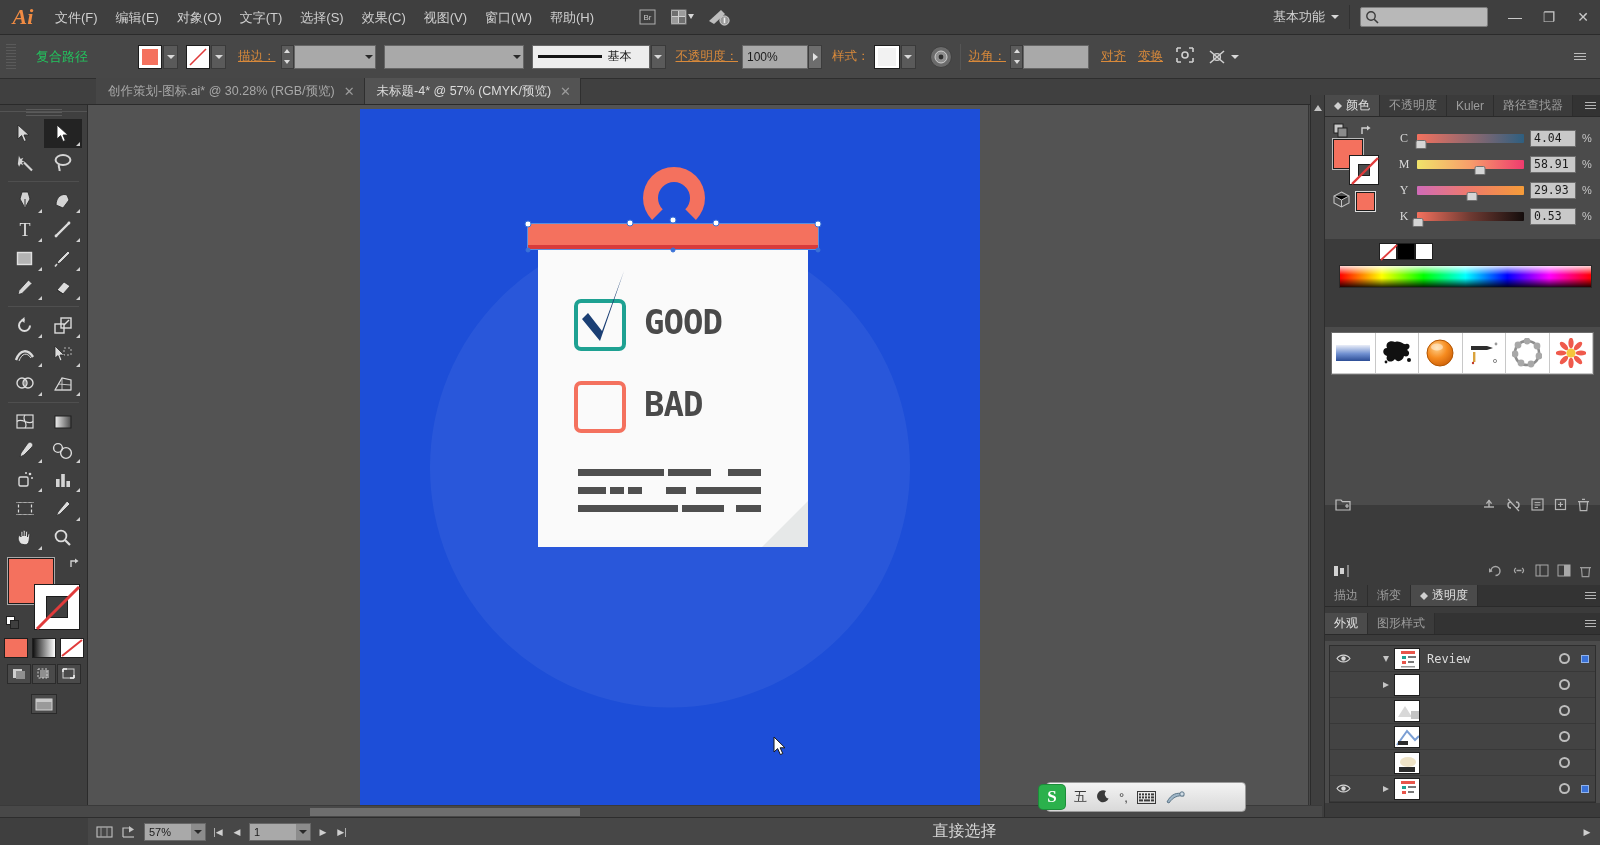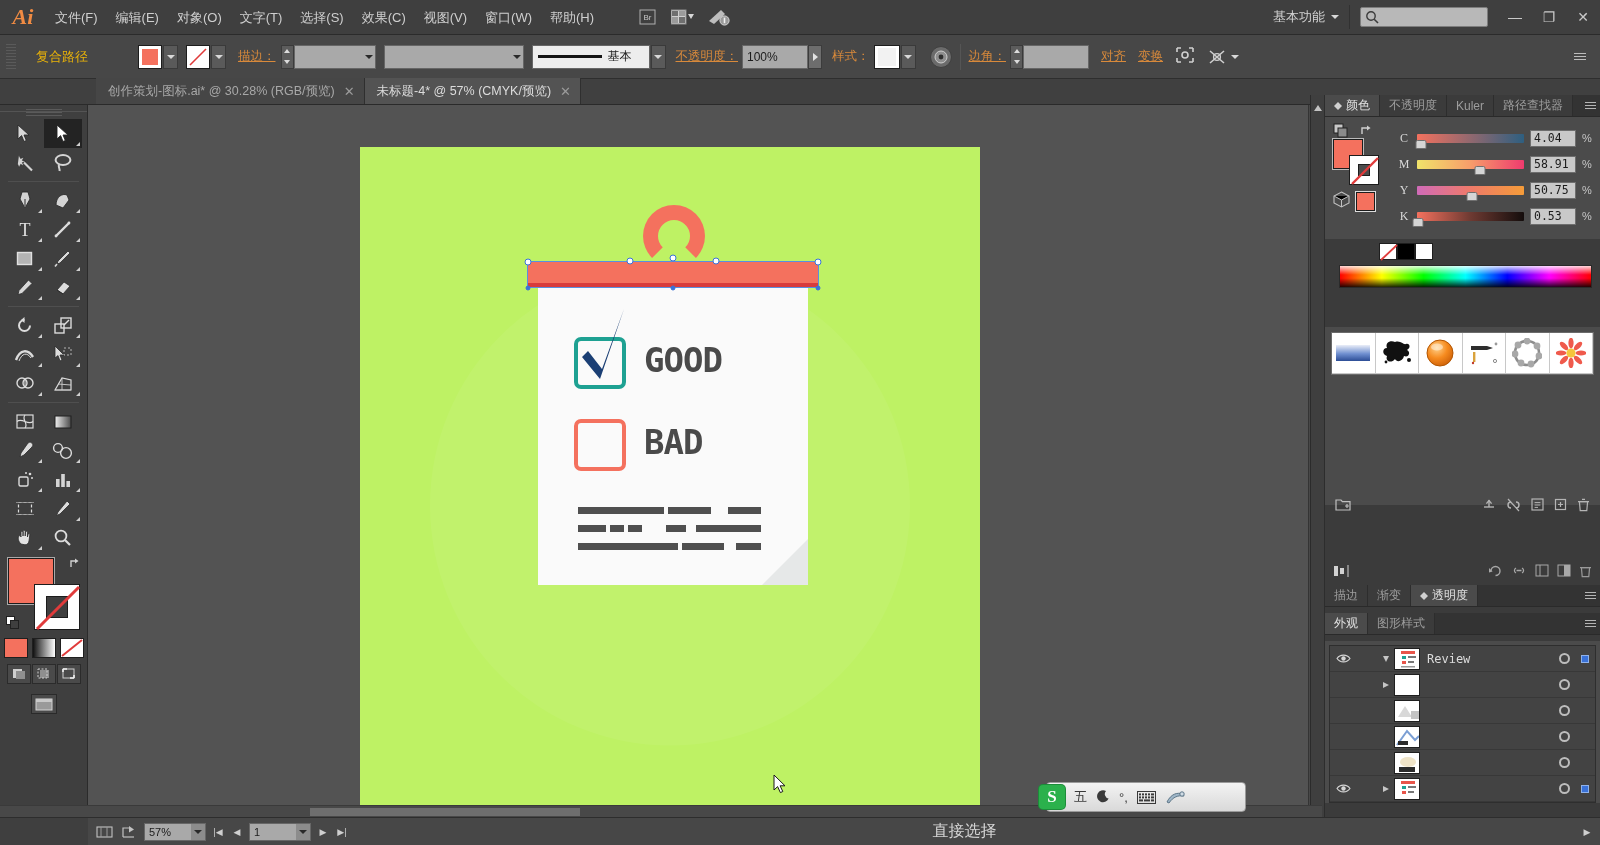--- a/index.html
+++ b/index.html
@@ -47,21 +47,21 @@
 
   
   #controlbar{
     position:absolute; left:0; top:35px; width:1600px; height:44px;
     background:#474747; border-bottom:1px solid #2e2e2e;
     display:flex; align-items:center; padding-left:6px;
   }
   .grip{ width:10px;height:26px; background:
       repeating-linear-gradient(to bottom,#6a6a6a 0 1px,transparent 1px 3px);
       margin-right:6px; opacity:.55;}
-  #cb-objlabel{ font-size:13px; color:#eab308; width:116px; padding-left:14px;}
+  #cb-objlabel{ font-size:13px; color:#22c55e; width:116px; padding-left:14px;}
   .cb-sep{ width:1px;height:26px;background:#353535;margin:0 8px;
            border-right:1px solid #555;}
   .swatch-combo{ display:flex; align-items:center; }
   .sw-box{ width:24px;height:24px;border:1px solid #1d1d1d; background:#fff;
            display:flex;align-items:center;justify-content:center;}
   .sw-inner{width:16px;height:16px;}
   .dd-btn{ width:15px;height:24px;background:#5a5a5a;border:1px solid #3a3a3a;
            display:flex;align-items:center;justify-content:center;margin-left:1px;}
   .caret{ width:0;height:0;border-left:4px solid transparent;border-right:4px solid transparent;
           border-top:4px solid #d8d8d8;}
@@ -148,22 +148,21 @@
   #tb-screen div{ width:26px;height:20px;background:#4a4a4a;border:1px solid #2a2a2a;
     display:flex;align-items:center;justify-content:center;}
 
   
   #canvaswrap{
     position:absolute; left:88px; top:105px; right:278px; bottom:40px;
     background:#535353; overflow:hidden;
   }
   #artboard{
     position:absolute; left:272px; top:4px; width:620px; height:698px;
-    background:#bef264;
-    margin-top:38px;
+    background:#1d4ed8;
   }
   #ab-circle{
     position:absolute; left:50%; top:50%; transform:translate(-50%,-48%);
     width:480px;height:480px;border-radius:50%;
     background:rgba(255,255,255,.055);
   }
   #paper{
     position:absolute; left:178px; top:138px; width:270px; height:300px;
     background:#fafafa;
   }
@@ -934,21 +933,21 @@
           </span>
           <span class="valbox">58.91</span>
           <span class="pct">%</span>
         </div>
         <div class="cprow">
 
           <span class="ch">Y</span>
           <span class="slider" style="background:linear-gradient(to right,#d06bb8,#ef7a6a,#f59c39)">
             <i class="sl-thumb" style="left:51%"></i>
           </span>
-          <span class="valbox">50.75</span>
+          <span class="valbox">29.93</span>
           <span class="pct">%</span>
         </div>
         <div class="cprow">
           <span class="ch">K</span>
           <span class="slider" style="background:linear-gradient(to right,#f4715e,#6e3a32,#140d0c)">
             <i class="sl-thumb" style="left:1%"></i>
           </span>
           <span class="valbox">0.53</span>
           <span class="pct">%</span>
         </div>

